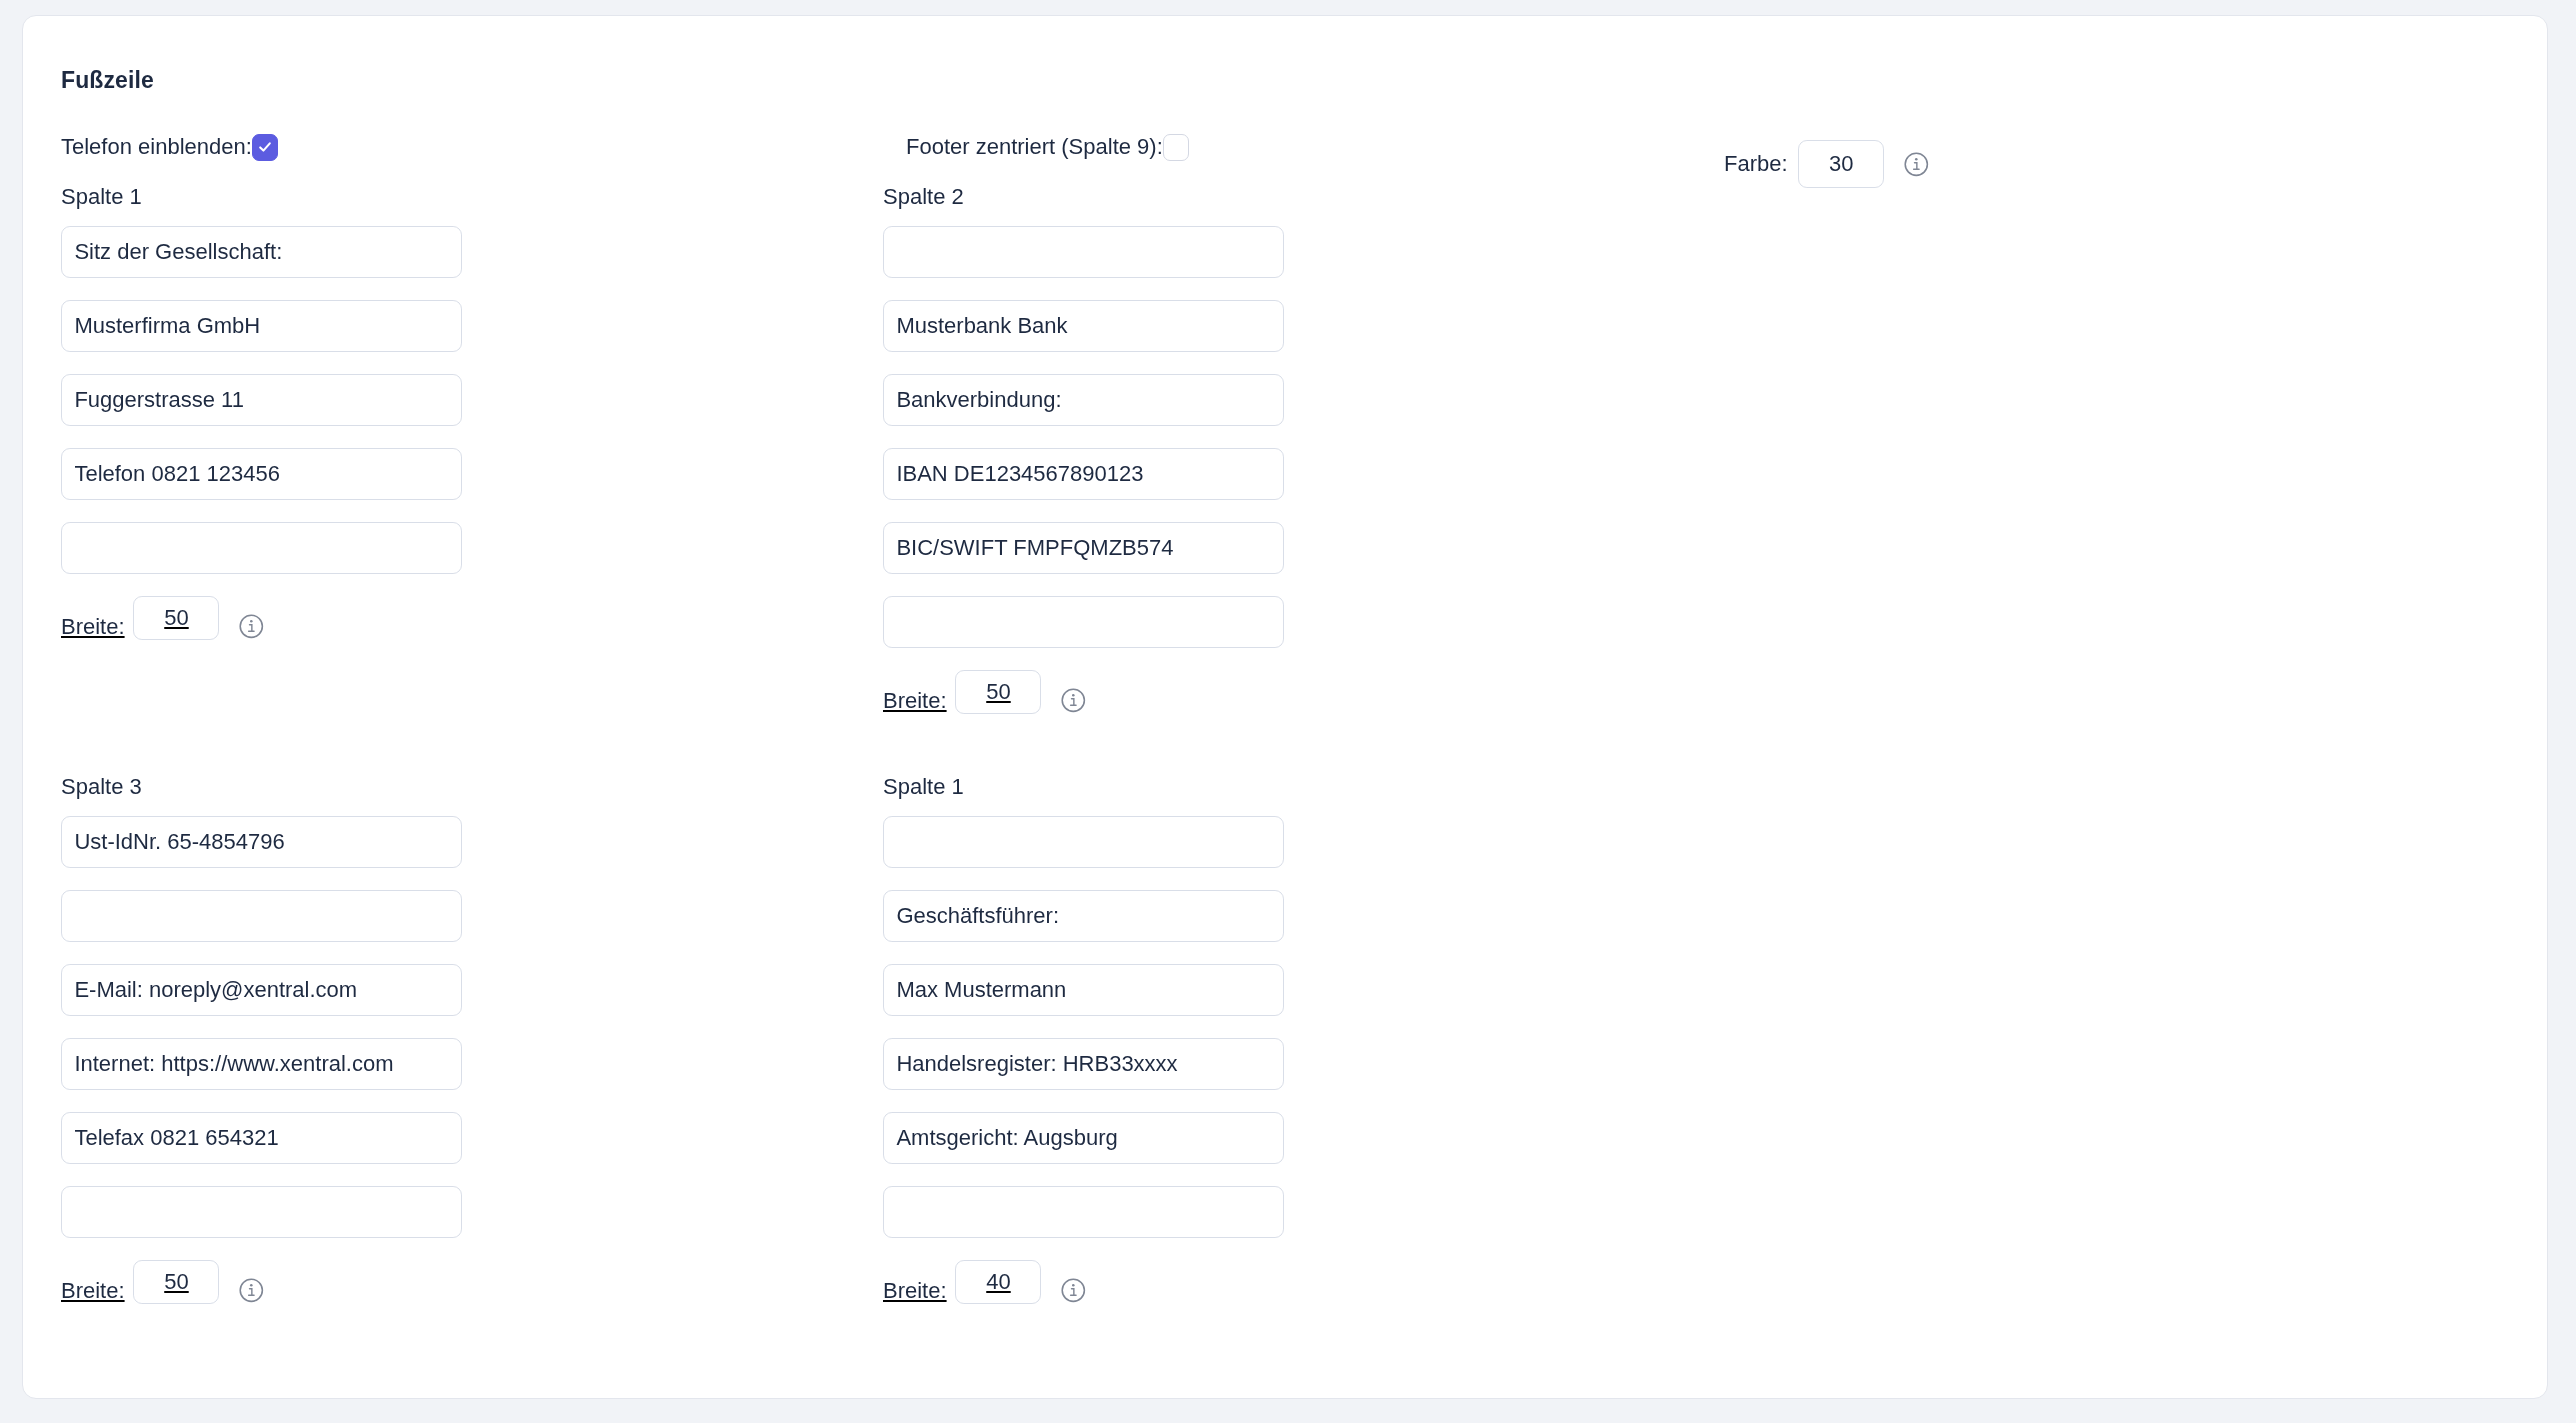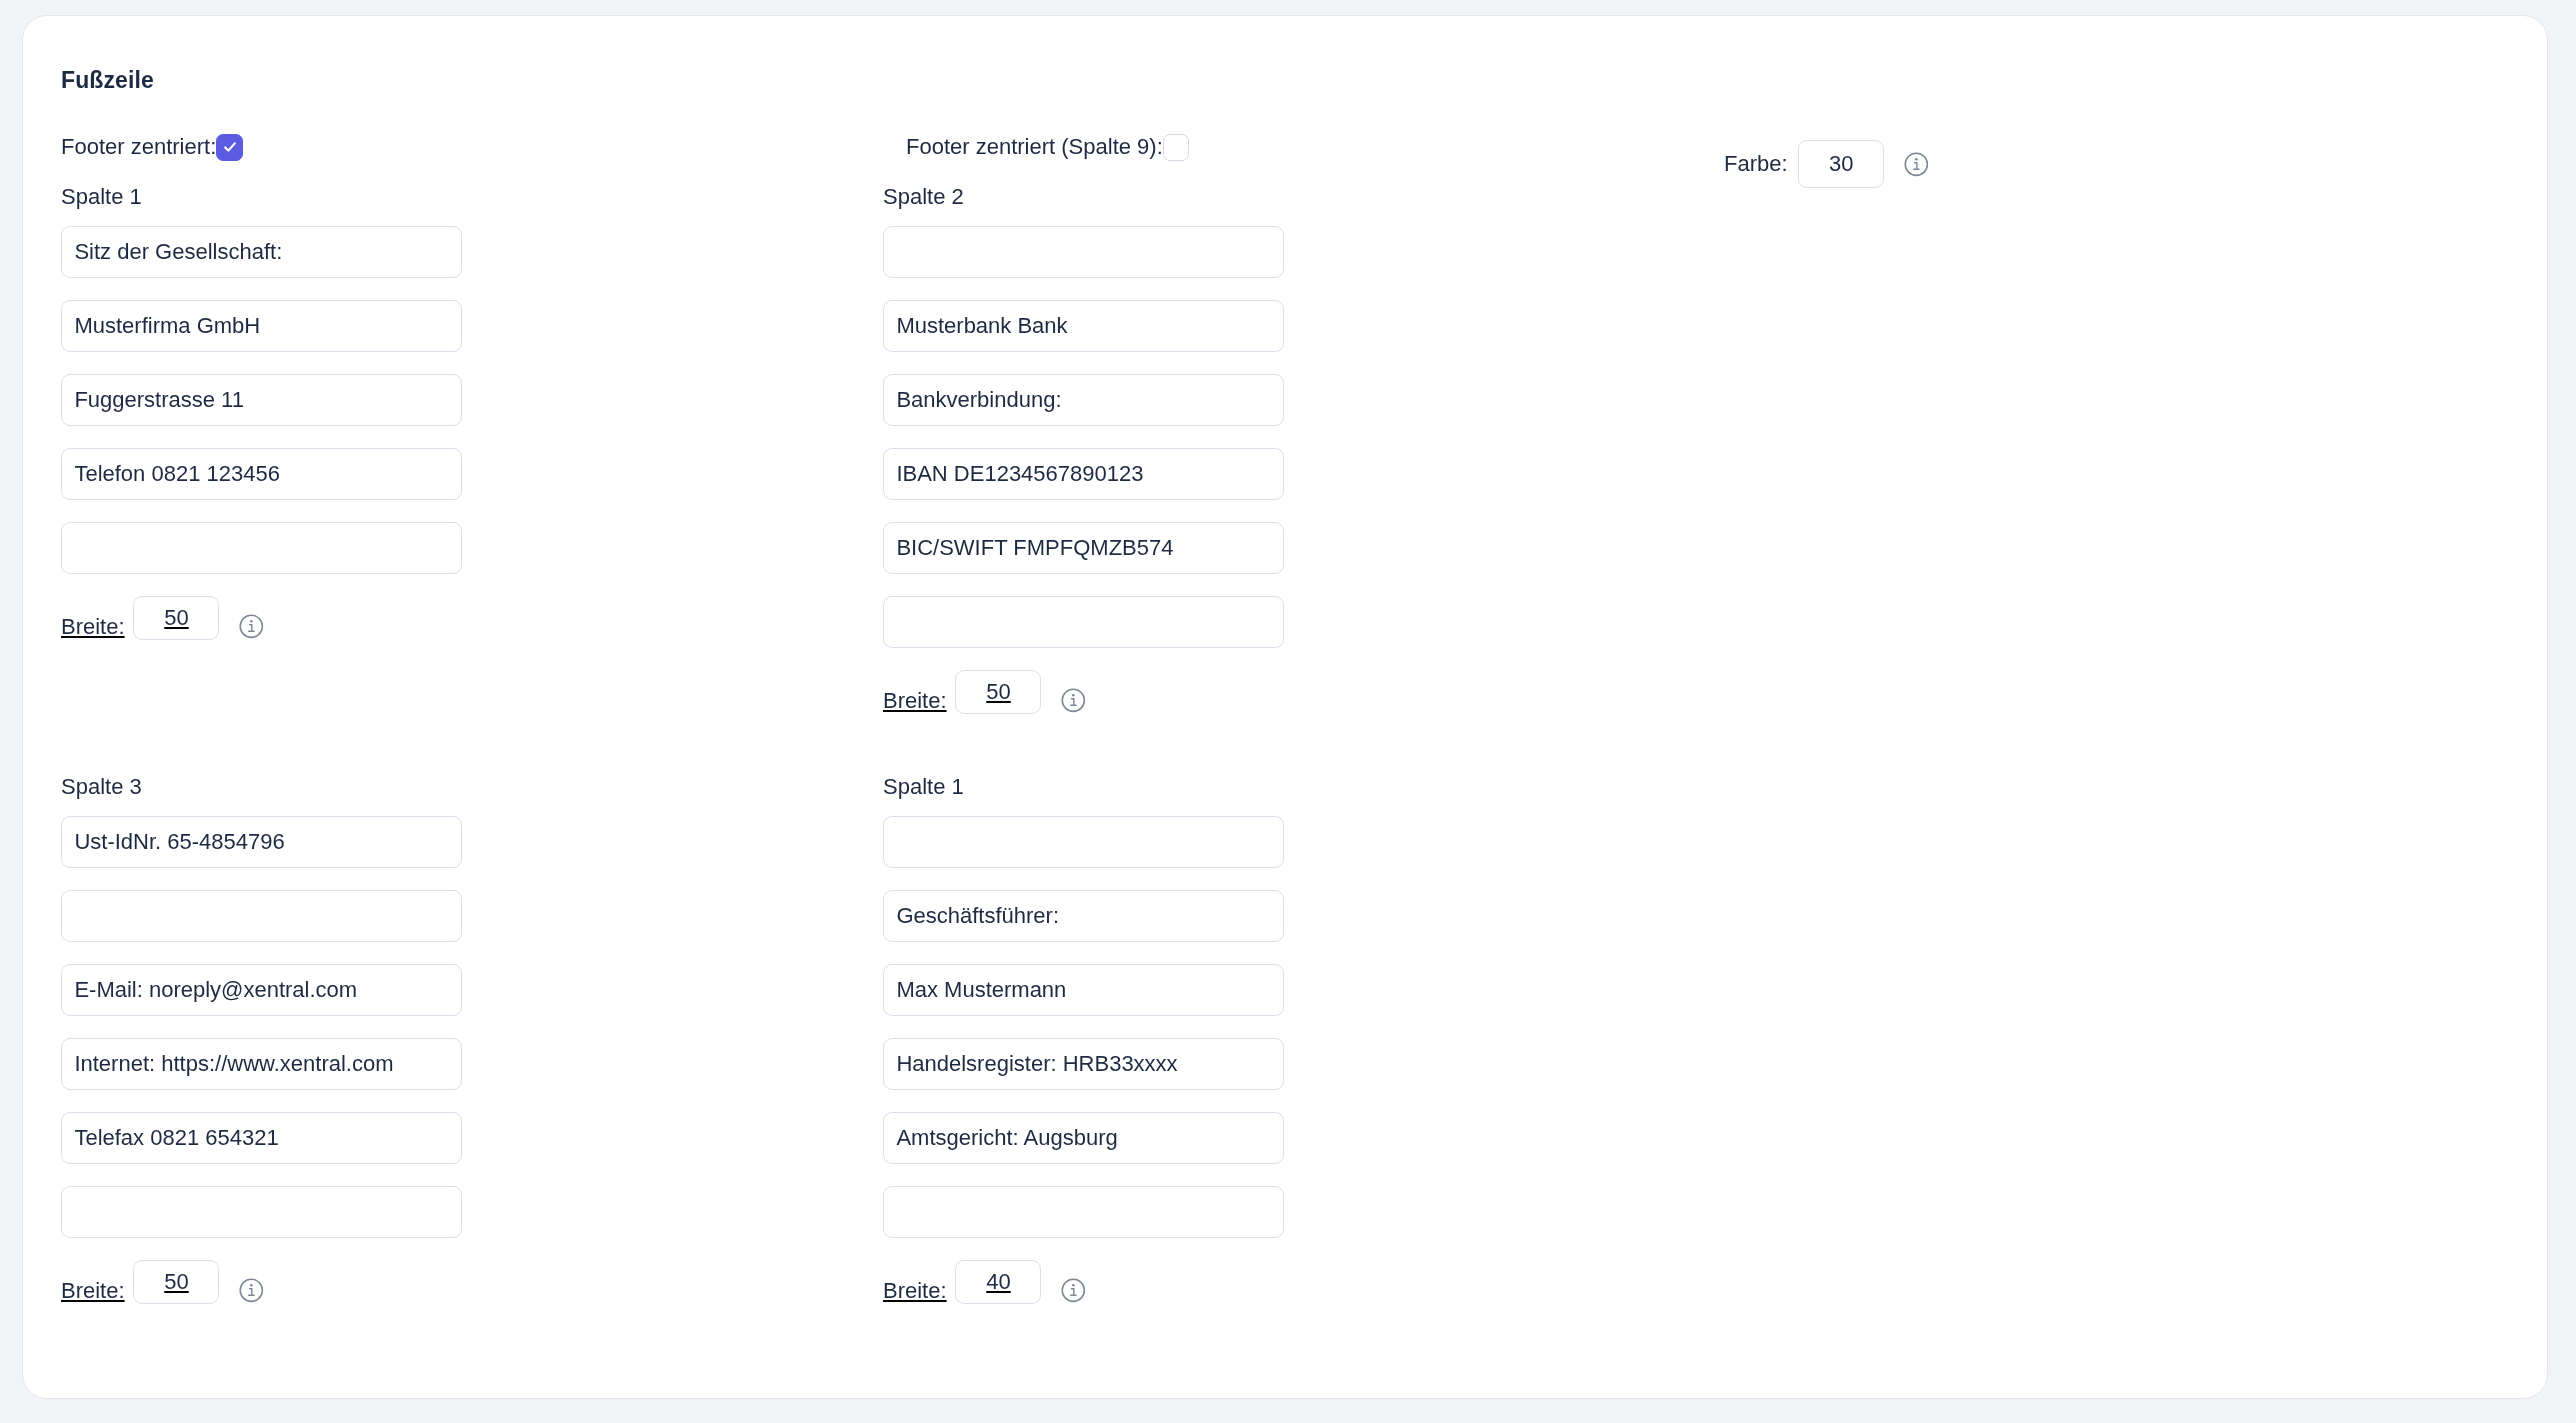--- a/index.html
+++ b/index.html
@@ -13,21 +13,21 @@
   }
 
   .card {
     position: absolute;
     left: 22px;
     top: 15px;
     width: 2526px;
     height: 1384px;
     background: #ffffff;
     border: 0.9px solid #e3e6ed;
-    border-radius: 25px;
+    border-radius: 14px;
     overflow: hidden;
   }
 
   .card-title {
     position: absolute;
     left: 38px;
     top: 51px;
     font-size: 23px;
     font-weight: bold;
     color: #1e2a41;
@@ -143,21 +143,21 @@
   }
 </style>
 </head>
 <body>
 
 <div class="card">
 
   <div class="card-title">Fußzeile</div>
 
   <div class="cb-row" style="left:38px; top:118px;">
-    <span class="cb-label">Footer zentriert:</span>
+    <span class="cb-label">Telefon einblenden:</span>
     <span class="cb-box checked">
       <svg class="cb-check" viewBox="0 0 20 20">
         <path d="M4 10.5 L8 14.5 L16 5.5" fill="none" stroke="#ffffff" stroke-width="2.6" stroke-linecap="round" stroke-linejoin="round"></path>
       </svg>
     </span>
   </div>
 
   <div class="cb-row" style="left:883px; top:118px;">
     <span class="cb-label">Footer zentriert (Spalte 9):</span>
     <span class="cb-box unchecked"></span>

